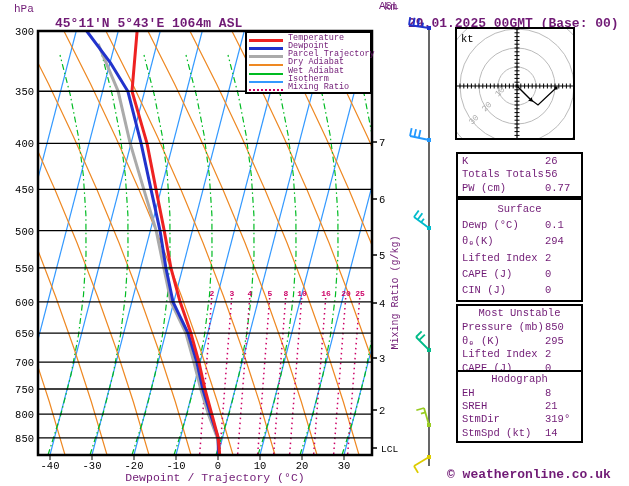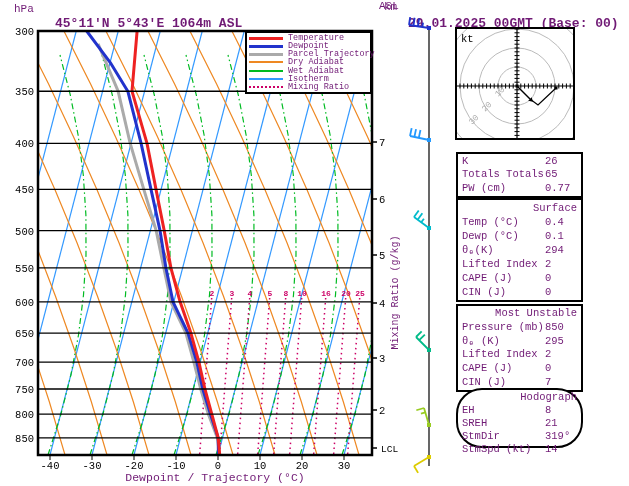--- a/index.html
+++ b/index.html
@@ -3,29 +3,29 @@
 <meta charset="utf-8">
 <style>
   html,body{margin:0;padding:0;background:#fff;}
   .stage{position:relative;width:629px;height:486px;background:#fff;overflow:hidden;
          font-family:Liberation Mono, monospace;color:#701a75;padding-left:25px;}
   .abs{position:absolute;}
   .hdr{font-weight:bold;font-size:13px;white-space:nowrap;margin-top:12px;}
   .unit{font-size:11px;white-space:nowrap;}
   .legend{left:245px;top:31px;width:127px;height:63px;border:2px solid #000;background:#fff;
           box-sizing:border-box;display:flex;flex-direction:column;justify-content:space-around;padding:1px 2px;}
-  .lrow{display:flex;align-items:center;height:8px;}
+  .lrow{display:flex;align-items:flex-end;height:8px;}
   .lswatch{width:34px;margin-right:5px;flex:none;}
   .llabel{font-size:8.5px;line-height:8px;white-space:nowrap;}
   .tbox{left:456px;width:127px;border:2px solid #000;background:#fff;box-sizing:border-box;
         display:flex;flex-direction:column;justify-content:space-around;padding:1px 0 1px 4px;}
   .trow{display:flex;font-size:10.5px;line-height:13px;white-space:nowrap;}
   .trow .lab{flex:1;}
   .trow .val{width:36px;flex:none;}
-  .thead{text-align:right;font-size:10.5px;line-height:13px;padding-right:4px;}
+  .thead{text-align:center;font-size:10.5px;line-height:13px;padding-right:4px;}
   .hodo{left:455px;top:27px;width:120px;height:113px;border:2px solid #000;background:#fff;box-sizing:border-box;}
   .xaxis-title{left:100px;top:471px;width:230px;text-align:center;font-size:11.5px;white-space:nowrap;}
   .mixlabel{left:330px;top:279px;width:130px;font-size:10px;white-space:nowrap;
             transform:rotate(-90deg);transform-origin:center;}
   .footer{left:447px;top:467px;font-weight:bold;font-size:13px;white-space:nowrap;cursor:pointer;}
 </style>
 </head>
 <body>
 
 <div class="stage">
@@ -306,34 +306,30 @@
       </svg>
   </div>
 
   <div class="abs tbox" id="tbl-indices" style="top:152px;height:46px;">
       <div class="trow">
         <span class="lab">K</span>
         <span class="val">26</span>
       </div>
       <div class="trow">
         <span class="lab">Totals Totals</span>
-        <span class="val">65</span>
+        <span class="val">56</span>
       </div>
       <div class="trow">
         <span class="lab">PW (cm)</span>
         <span class="val">0.77</span>
       </div>
     </div>
   <div class="abs tbox" id="tbl-surface" style="top:198px;height:104px;">
       <div class="thead">Surface</div>
       <div class="trow">
-        <span class="lab">Temp (°C)</span>
-        <span class="val">0.4</span>
-      </div>
-      <div class="trow">
         <span class="lab">Dewp (°C)</span>
         <span class="val">0.1</span>
       </div>
       <div class="trow">
         <span class="lab">θₑ(K)</span>
         <span class="val">294</span>
       </div>
       <div class="trow">
         <span class="lab">Lifted Index</span>
         <span class="val">2</span>
@@ -363,21 +359,21 @@
       </div>
       <div class="trow">
         <span class="lab">CAPE (J)</span>
         <span class="val">0</span>
       </div>
       <div class="trow">
         <span class="lab">CIN (J)</span>
         <span class="val">7</span>
       </div>
     </div>
-  <div class="abs tbox" id="tbl-hodograph" style="top:388px;height:60px;border-radius:26px;">
+  <div class="abs tbox" id="tbl-hodograph" style="top:370px;height:73px;">
       <div class="thead">Hodograph</div>
       <div class="trow">
         <span class="lab">EH</span>
         <span class="val">8</span>
       </div>
       <div class="trow">
         <span class="lab">SREH</span>
         <span class="val">21</span>
       </div>
       <div class="trow">
@@ -386,13 +382,14 @@
       </div>
       <div class="trow">
         <span class="lab">StmSpd (kt)</span>
         <span class="val">14</span>
       </div>
     </div>
 
   <div class="abs xaxis-title">Dewpoint / Trajectory (°C)</div>
   <div class="abs mixlabel">Mixing Ratio (g/kg)</div>
 
+  <div class="abs footer">© weatheronline.co.uk</div>
 </div>
 
 </body></html>

